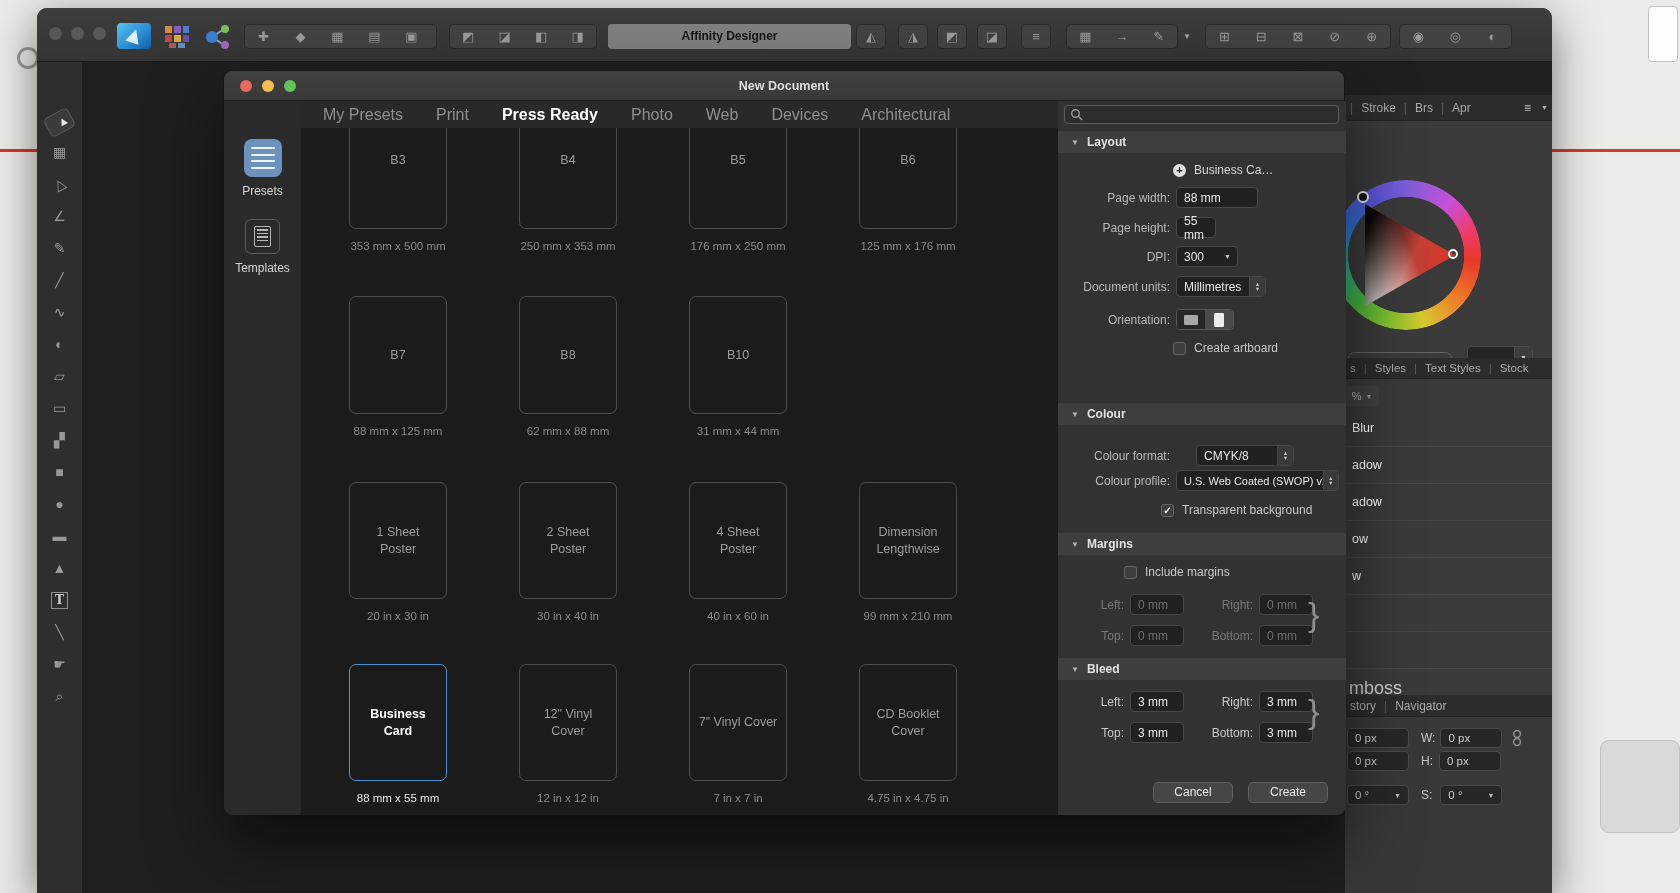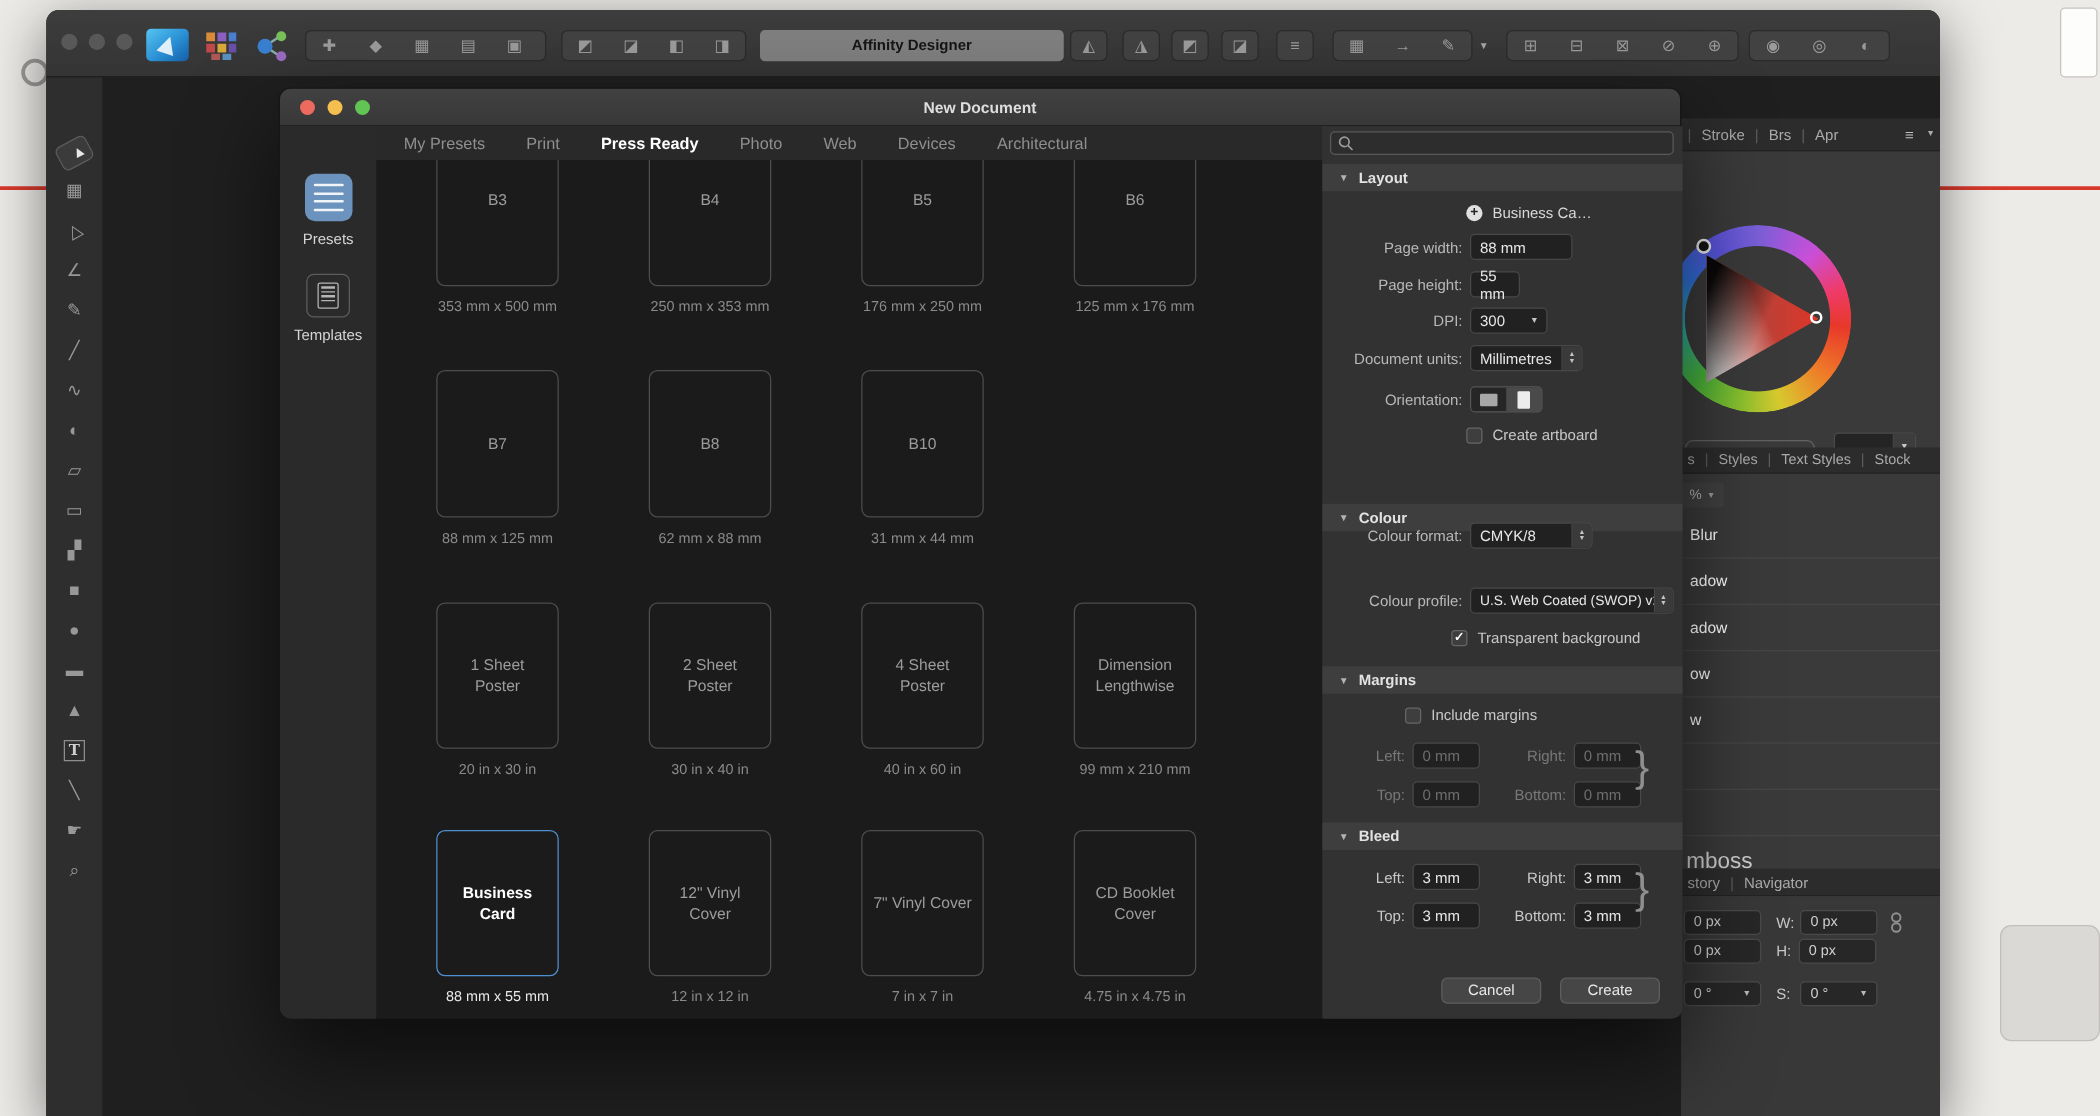--- a/index.html
+++ b/index.html
@@ -99,21 +99,21 @@
   #dialog { position:absolute; left:223px; top:70px; width:1122px; height:745px; background:#323232;
     border:1px solid #161616; border-radius:9px; box-shadow:0 30px 70px rgba(0,0,0,.6); }
   #dlg-titlebar { position:absolute; left:0; top:0; width:100%; height:30px;
     background:linear-gradient(#414141,#383838); border-bottom:1px solid #202020;
     border-radius:9px 9px 0 0; }
   #dlg-title { position:absolute; left:0; top:0; width:100%; height:30px; text-align:center;
     line-height:30px; color:#dedede; font-size:12.5px; font-weight:bold; }
   .dtraffic { position:absolute; top:9px; width:12px; height:12px; border-radius:50%; }
   #dlg-tabs { position:absolute; left:77px; top:30px; width:757px; height:27px; background:#292929;
     display:flex; align-items:center; gap:33px; padding-left:22px; }
-  .dtab { color:#8f8f8f; font-size:13px; }
+  .dtab { color:#8f8f8f; font-size:16px; }
   .dtab.active { color:#ffffff; font-weight:bold; }
   #dlg-rail { position:absolute; left:0; top:30px; width:77px; height:714px; background:#2a2a2a;
     border-radius:0 0 0 9px; }
   .railitem { position:absolute; left:0; width:77px; display:flex; flex-direction:column;
     align-items:center; gap:7px; }
   #presets-icon { width:38px; height:38px; border-radius:8px; background:#6b93bd; padding:8px 7px;
     display:flex; flex-direction:column; justify-content:space-between; }
   #presets-icon i { display:block; height:2px; background:rgba(255,255,255,.9); border-radius:1px; }
   #templates-icon { width:35px; height:35px; border-radius:6px; border:1px solid #5c5c5c;
     display:flex; align-items:center; justify-content:center; }
@@ -666,21 +666,21 @@
       </div>
       <div class="srow" style="top:240px;padding-left:115px;">
         <span class="cb"></span>
         <span class="cblabel">Create artboard</span>
       </div>
 
       <div class="sech" style="top:302px;">
         <span class="tri">▼</span>
         <span>Colour</span>
       </div>
-      <div class="srow" style="top:317px;">
+      <div class="srow" style="top:344px;gap:20px;">
         <span class="slabel">Colour format:</span>
         <div class="sel" style="width:98px;">
           <span>CMYK/8</span>
           <span class="stepper">
               <span>▲</span>
               <span>▼</span>
             </span>
         </div>
       </div>
       <div class="srow" style="top:369px;">

